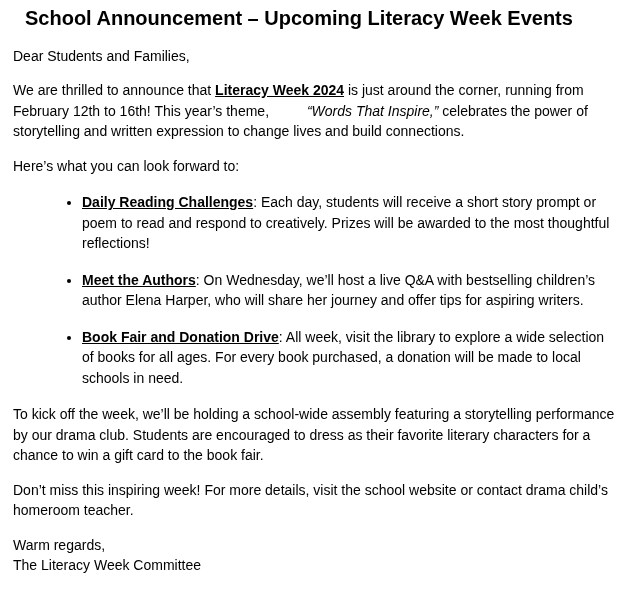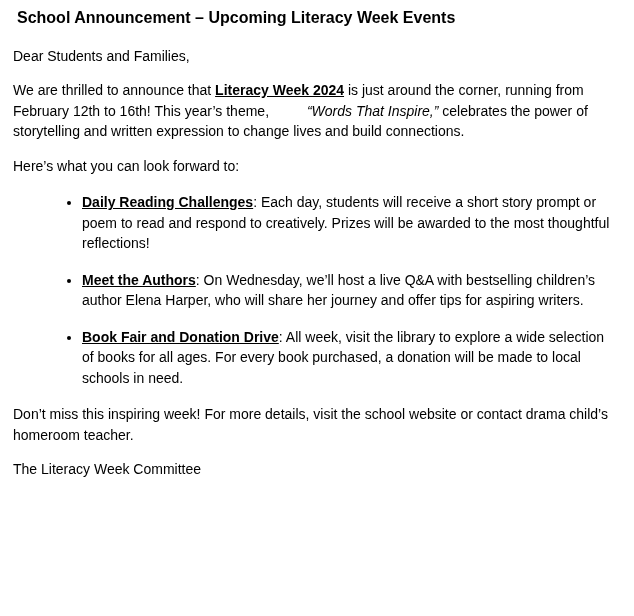--- a/index.html
+++ b/index.html
@@ -12,24 +12,24 @@
     width: 634px;
     height: 616px;
     box-sizing: border-box;
     padding: 8px 6px 0 13px;
     background: #ffffff;
     overflow: hidden;
     font-size: 14px;
     line-height: 20.5px;
   }
   .doc-title {
-    font-size: 16px;
+    font-size: 20px;
     font-weight: bold;
     line-height: 20.5px;
-    margin: 0 0 17px 4px;
+    margin: 0 0 17px 12px;
   }
   p { margin: 0 0 14px 0; }
   p.closing-line { margin: 0; }
   .b { font-weight: bold; text-decoration: underline; }
   .i { font-style: italic; margin-left: 34px; }
   ul.event-list {
     margin: 0 0 12px 0;
     padding: 0 0 0 53px;
     list-style: disc outside;
   }
@@ -47,19 +47,21 @@
   <p><span>We are thrilled to announce that </span><span class="b">Literacy Week 2024</span><span> is just around the corner, running from February 12th to 16th! This year’s theme, </span><span class="i">“Words That Inspire,”</span><span> celebrates the power of storytelling and written expression to change lives and build connections.</span></p>
 
   <p>Here’s what you can look forward to:</p>
 
   <ul class="event-list">
     <li><span class="b">Daily Reading Challenges</span><span>: Each day, students will receive a short story prompt or poem to read and respond to creatively. Prizes will be awarded to the most thoughtful reflections!</span></li>
     <li><span class="b">Meet the Authors</span><span>: On Wednesday, we’ll host a live Q&amp;A with bestselling children’s author Elena Harper, who will share her journey and offer tips for aspiring writers.</span></li>
     <li><span class="b">Book Fair and Donation Drive</span><span>: All week, visit the library to explore a wide selection of books for all ages. For every book purchased, a donation will be made to local schools in need.</span></li>
   </ul>
 
+  <p>To kick off the week, we’ll be holding a school-wide assembly featuring a storytelling performance by our drama club. Students are encouraged to dress as their favorite literary characters for a chance to win a gift card to the book fair.</p>
 
 
   <p>Don’t miss this inspiring week! For more details, visit the school website or contact drama child’s homeroom teacher.</p>
 
+  <p class="closing-line">Warm regards,</p>
   <p class="closing-line">The Literacy Week Committee</p>
 
 </div>
 
 </body></html>

